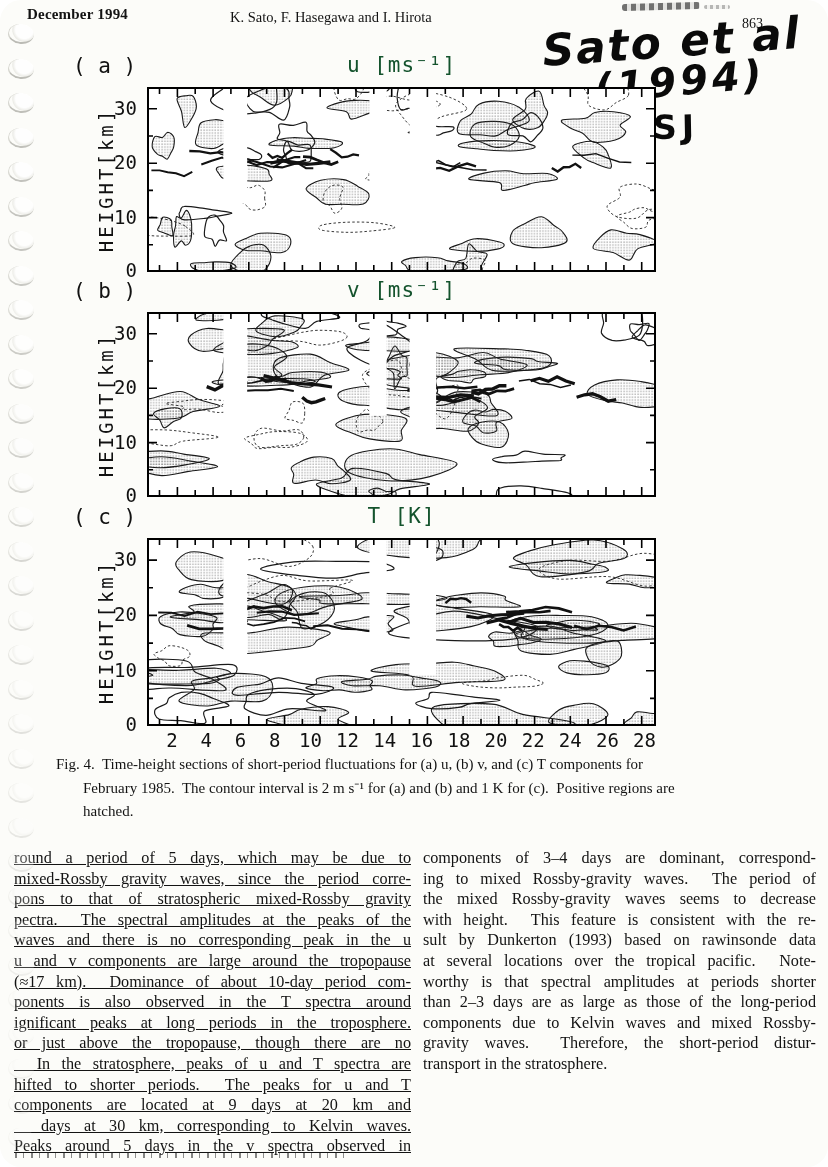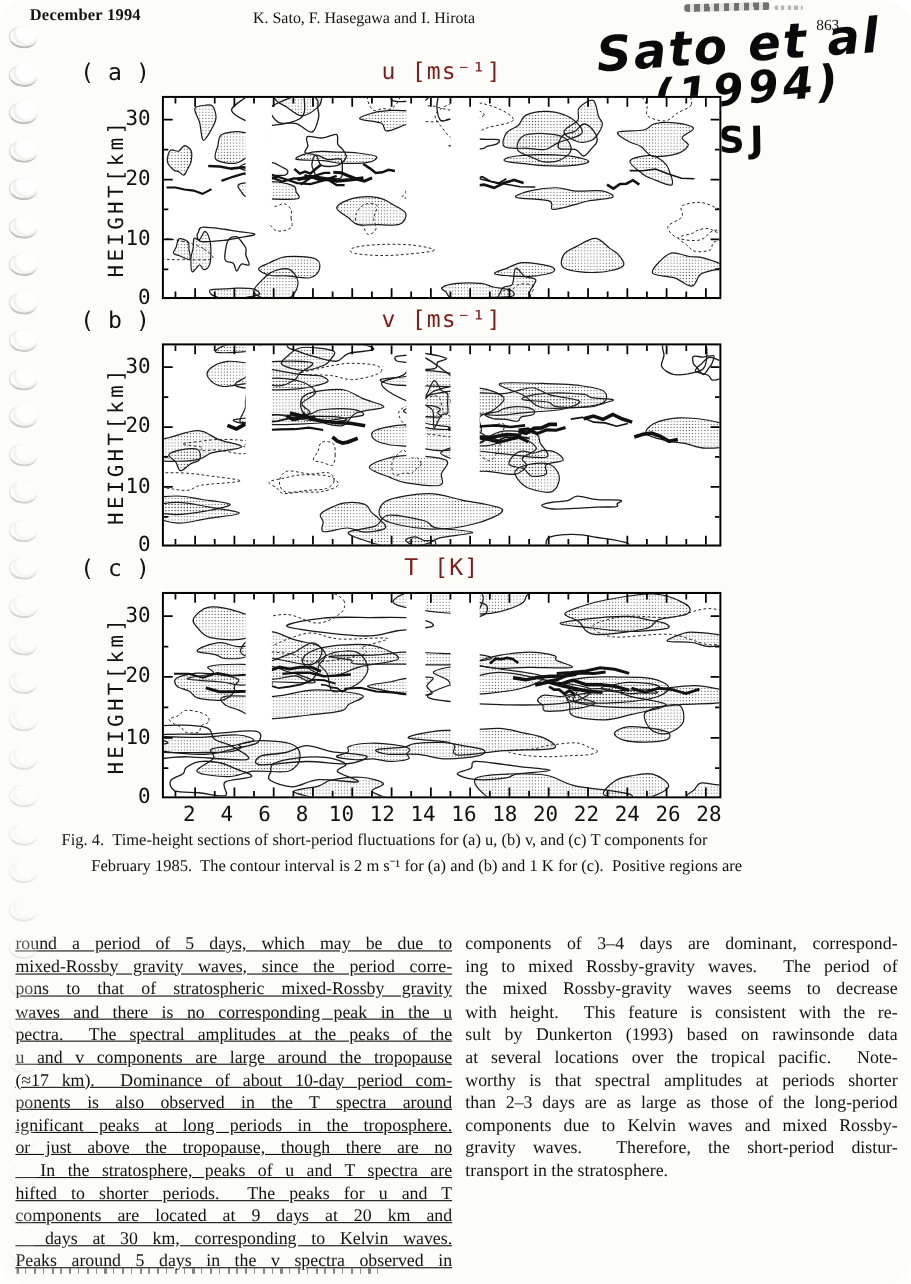--- a/index.html
+++ b/index.html
@@ -25,21 +25,21 @@
   
   .hole{position:absolute;left:8px;width:25px;height:18px;border-radius:50%;
         background:radial-gradient(circle at 60% 30%, #ffffff 45%, #ebebe6 60%, rgba(0,0,0,0) 65%);
         border-bottom:2.5px solid #b8b8b2;border-left:1.5px solid #d2d2cb;transform:rotate(6deg);}
 
   
   .panel{position:absolute;left:147px;width:509px;}
   .panel svg{display:block;}
   .plabel{position:absolute;left:-74px;top:-33px;font-family:"DejaVu Sans Mono",monospace;font-size:21px;color:#111;}
   .ptitle{position:absolute;left:0;top:-34px;width:100%;text-align:center;
-          font-family:"DejaVu Sans Mono",monospace;font-size:21px;color:#7f1d1d;letter-spacing:1px;}
+          font-family:"DejaVu Sans Mono",monospace;font-size:21px;color:#14532d;letter-spacing:1px;}
   .ylab{position:absolute;left:-41px;top:50%;transform:translate(-50%,-50%) rotate(-90deg);
         font-family:"DejaVu Sans Mono",monospace;font-size:19px;letter-spacing:3px;white-space:nowrap;color:#111;}
   .yt{position:absolute;left:-52px;width:42px;text-align:right;
       font-family:"DejaVu Sans Mono",monospace;font-size:19px;color:#111;}
   .yt0{top:calc(11.8% - 12px);} .yt1{top:calc(41.2% - 12px);} .yt2{top:calc(70.6% - 12px);} .yt3{top:calc(100% - 13px);}
   .xlabels{position:absolute;left:162px;top:729px;width:494px;display:flex;justify-content:space-between;
            font-family:"DejaVu Sans Mono",monospace;font-size:19px;color:#111;}
   .xlabels span{min-width:20px;text-align:center;}
 
   
@@ -352,28 +352,29 @@
     <span>20</span>
     <span>22</span>
     <span>24</span>
     <span>26</span>
     <span>28</span>
   </div>
 
   <div class="caption">
     <div>Fig. 4.&nbsp; Time-height sections of short-period fluctuations for (a) u, (b) v, and (c) T components for</div>
     <div class="ind">February 1985.&nbsp; The contour interval is 2 m s⁻¹ for (a) and (b) and 1 K for (c).&nbsp; Positive regions are</div>
+    <div class="ind">hatched.</div>
   </div>
 
   <div class="col colL">
     <div class="bl">round a period of 5 days, which may be due to</div>
     <div class="bl">mixed-Rossby gravity waves, since the period corre-</div>
     <div class="bl">pons to that of stratospheric mixed-Rossby gravity</div>
+    <div class="bl">pectra.&nbsp; The spectral amplitudes at the peaks of the</div>
     <div class="bl">waves and there is no corresponding peak in the u</div>
-    <div class="bl">pectra.&nbsp; The spectral amplitudes at the peaks of the</div>
     <div class="bl">u and v components are large around the tropopause</div>
     <div class="bl">(≈17 km).&nbsp; Dominance of about 10-day period com-</div>
     <div class="bl">ponents is also observed in the T spectra around</div>
     <div class="bl">ignificant peaks at long periods in the troposphere.</div>
     <div class="bl">or just above the tropopause, though there are no</div>
     <div class="bl">&nbsp;&nbsp;In the stratosphere, peaks of u and T spectra are</div>
     <div class="bl">hifted to shorter periods.&nbsp; The peaks for u and T</div>
     <div class="bl">components are located at 9 days at 20 km and</div>
     <div class="bl">&nbsp;&nbsp;days at 30 km, corresponding to Kelvin waves.</div>
     <div class="bl">Peaks around 5 days in the v spectra observed in</div>

